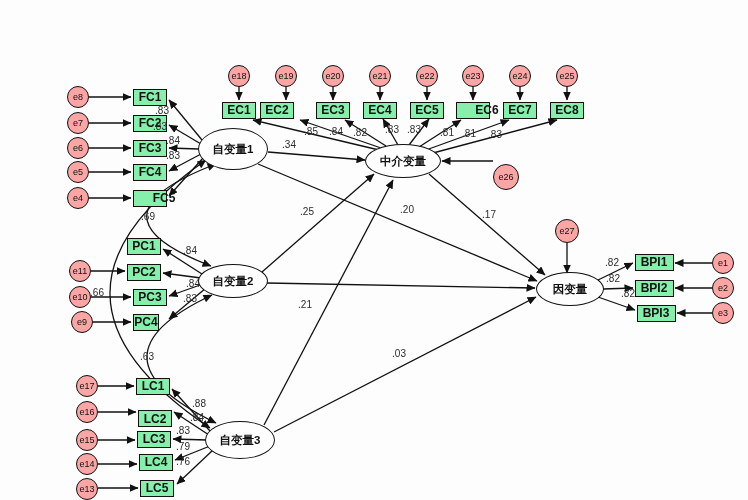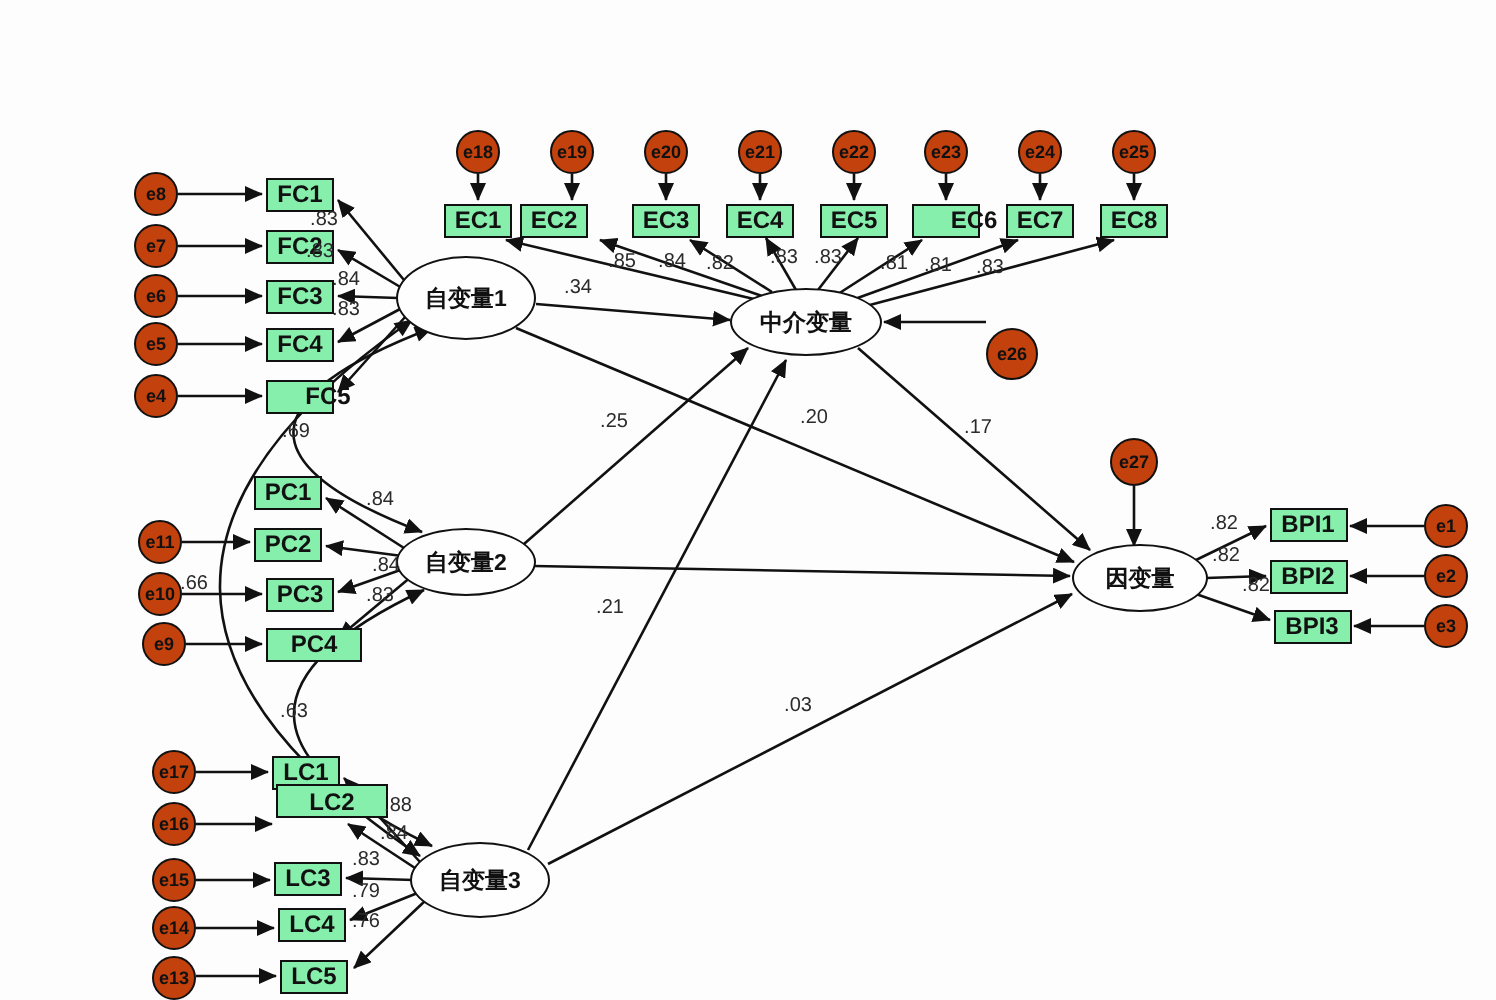--- a/index.html
+++ b/index.html
@@ -3,22 +3,22 @@
 <meta charset="utf-8">
 <style>
   html,body{margin:0;padding:0;background:#fff;}
   .stage{position:relative;width:748px;height:500px;background:#fdfdfd;overflow:hidden;
          font-family:"Liberation Sans","DejaVu Sans",sans-serif;}
   .stage svg{position:absolute;left:0;top:0;width:748px;height:500px;}
   .node-box{position:absolute;box-sizing:border-box;border:1.6px solid #111;background:#86efac;
             display:flex;align-items:center;justify-content:center;
             font-size:12px;font-weight:700;color:#111;letter-spacing:0;}
   .node-circle{position:absolute;box-sizing:border-box;border:1.4px solid #111;border-radius:50%;
-            background:#c2410c;display:flex;align-items:center;justify-content:center;
-            font-size:9px;font-weight:700;color:#111;}
+            background:#fca5a5;display:flex;align-items:center;justify-content:center;
+            font-size:9px;font-weight:400;color:#111;}
   .node-oval{position:absolute;box-sizing:border-box;border:1.5px solid #111;border-radius:50%;
             background:#fefefe;display:flex;align-items:center;justify-content:center;
             font-size:11.5px;font-weight:600;color:#111;}
   .coef{position:absolute;transform:translate(-50%,-50%);font-size:10px;color:#2b2b2b;
         white-space:nowrap;background:transparent;}
   .overlay-title{position:absolute;left:22px;top:219px;width:726px;
         font-size:71px;line-height:1.05;font-weight:900;letter-spacing:-2px;
         color:#000;white-space:nowrap;z-index:5;
         text-shadow:-2px 0 0 #fff,2px 0 0 #fff,0 -2px 0 #fff,0 2px 0 #fff,
                     -1px -1px 0 #fff,1px 1px 0 #fff,-1px 1px 0 #fff,1px -1px 0 #fff;}
@@ -110,23 +110,23 @@
       <div class="node-box" style="left: 260px; top: 101.5px; width: 34px; height: 17px;">EC2</div>
       <div class="node-box" style="left: 316px; top: 101.5px; width: 34px; height: 17px;">EC3</div>
       <div class="node-box" style="left: 363px; top: 101.5px; width: 34px; height: 17px;">EC4</div>
       <div class="node-box" style="left: 410px; top: 101.5px; width: 34px; height: 17px;">EC5</div>
       <div class="node-box" style="left: 456px; top: 101.5px; width: 34px; height: 17px; padding-left: 28px;">EC6</div>
       <div class="node-box" style="left: 503px; top: 101.5px; width: 34px; height: 17px;">EC7</div>
       <div class="node-box" style="left: 550px; top: 101.5px; width: 34px; height: 17px;">EC8</div>
       <div class="node-box" style="left: 127px; top: 237.5px; width: 34px; height: 17px;">PC1</div>
       <div class="node-box" style="left: 127px; top: 263.5px; width: 34px; height: 17px;">PC2</div>
       <div class="node-box" style="left: 133px; top: 288.5px; width: 34px; height: 17px;">PC3</div>
-      <div class="node-box" style="left: 133px; top: 313.5px; width: 48px; height: 17px;">PC4</div>
+      <div class="node-box" style="left: 133px; top: 313.5px; width: 26px; height: 17px;">PC4</div>
       <div class="node-box" style="left: 136px; top: 377.5px; width: 34px; height: 17px;">LC1</div>
-      <div class="node-box" style="left: 138px; top: 392px; width: 56px; height: 17px;">LC2</div>
+      <div class="node-box" style="left: 138px; top: 410px; width: 34px; height: 17px;">LC2</div>
       <div class="node-box" style="left: 137px; top: 430.5px; width: 34px; height: 17px;">LC3</div>
       <div class="node-box" style="left: 139px; top: 453.5px; width: 34px; height: 17px;">LC4</div>
       <div class="node-box" style="left: 140px; top: 479.5px; width: 34px; height: 17px;">LC5</div>
       <div class="node-box" style="left: 634.5px; top: 253.5px; width: 39px; height: 17px;">BPI1</div>
       <div class="node-box" style="left: 634.5px; top: 279.5px; width: 39px; height: 17px;">BPI2</div>
       <div class="node-box" style="left: 636.5px; top: 304.5px; width: 39px; height: 17px;">BPI3</div>
       <div class="node-circle" style="left: 67px; top: 86px; width: 22px; height: 22px;">e8</div>
       <div class="node-circle" style="left: 67px; top: 112px; width: 22px; height: 22px;">e7</div>
       <div class="node-circle" style="left: 67px; top: 137px; width: 22px; height: 22px;">e6</div>
       <div class="node-circle" style="left: 67px; top: 161px; width: 22px; height: 22px;">e5</div>

